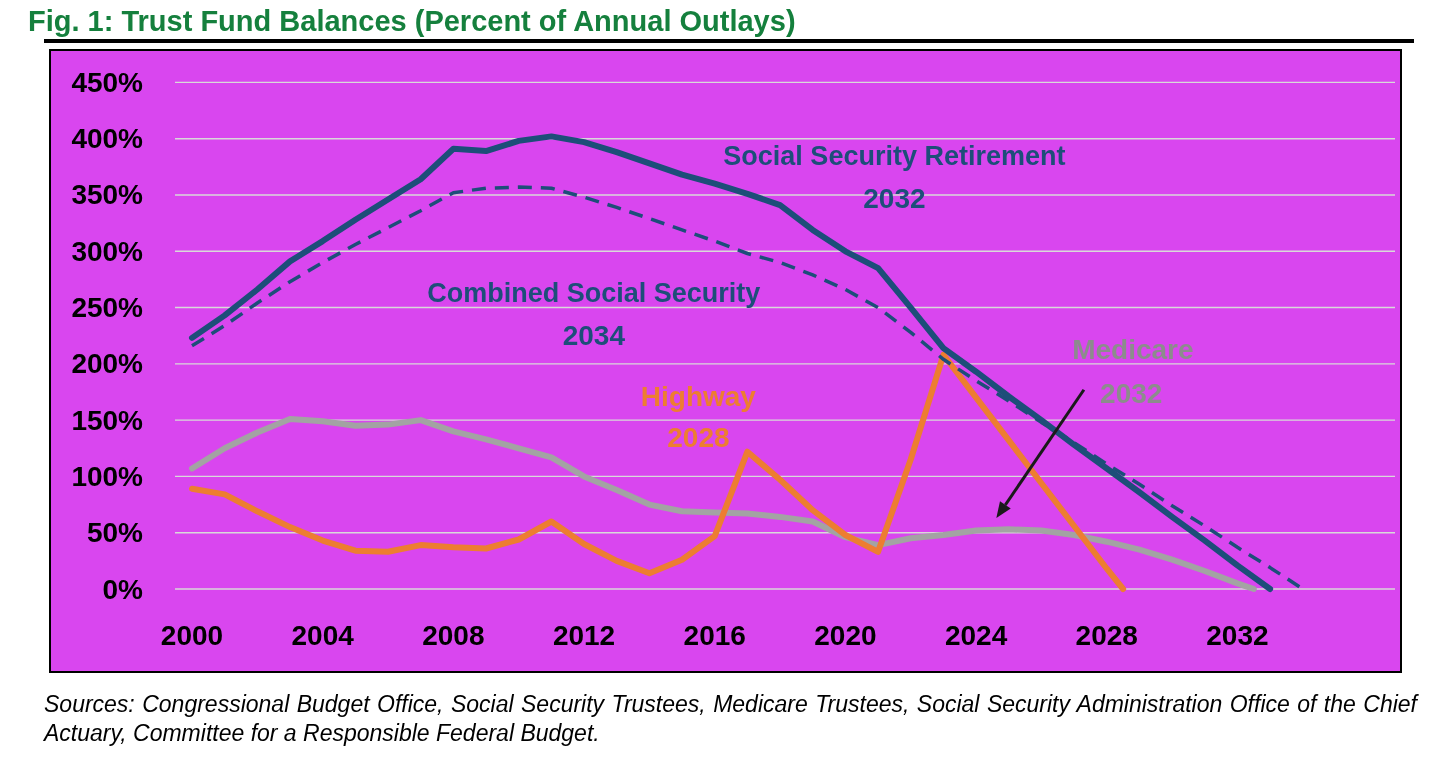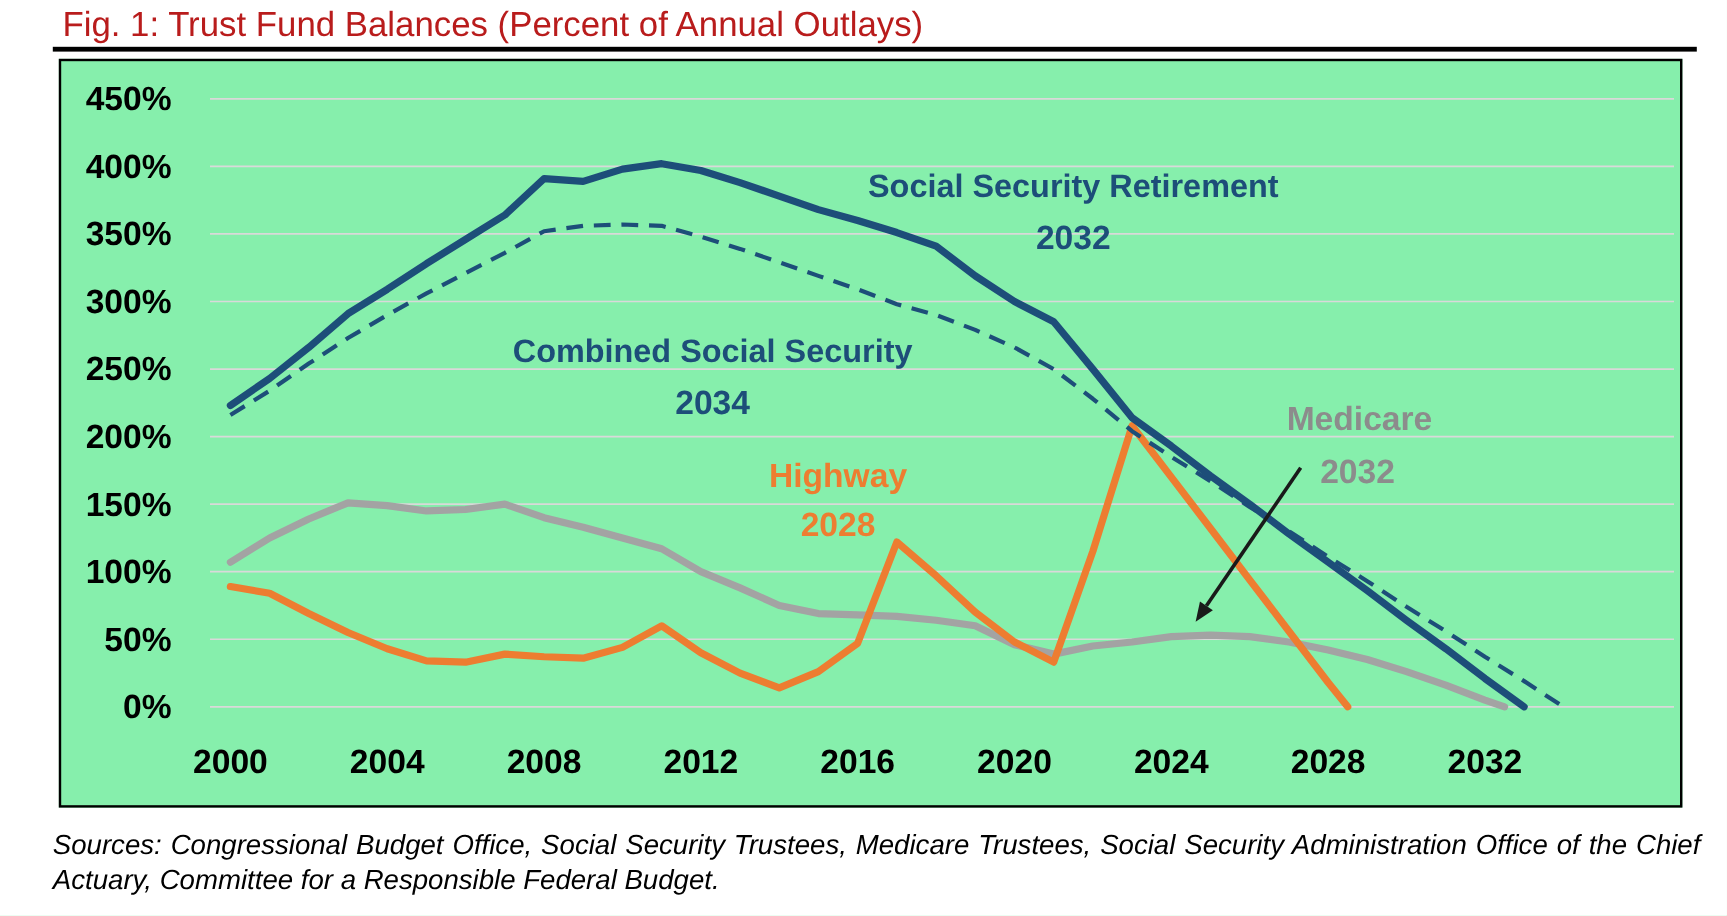--- a/index.html
+++ b/index.html
@@ -3,29 +3,29 @@
 <meta charset="utf-8">
 <style>
   html,body{margin:0;padding:0;background:#ffffff;}
   body{
     position:relative;
     width:1439px;height:763px;
     font-family:"Liberation Sans","DejaVu Sans",sans-serif;
     overflow:hidden;
   }
   .fig-title{
-    position:absolute;left:52px;top:5px;width:1375px;
-    font-size:29px;font-weight:normal;color:#b91c1c;white-space:nowrap;
+    position:absolute;left:28px;top:5px;width:1375px;
+    font-size:29px;font-weight:bold;color:#15803d;white-space:nowrap;
   }
   .title-rule{
     position:absolute;left:44px;top:39px;width:1370px;height:4px;background:#000;
   }
   .chart-box{
     position:absolute;left:49px;top:49px;width:1353px;height:624px;
-    border:2px solid #000;box-sizing:border-box;background:#86efac;
+    border:2px solid #000;box-sizing:border-box;background:#d946ef;
   }
   .chart-box svg{display:block;}
   .sources{
     position:absolute;left:44px;top:690px;width:1373px;
     font-size:23px;color:#000;line-height:1.28;
     text-align:justify;text-align-last:left;font-style:italic;
   }
   svg text{font-family:"Liberation Sans","DejaVu Sans",sans-serif;}
 </style>
 </head>

